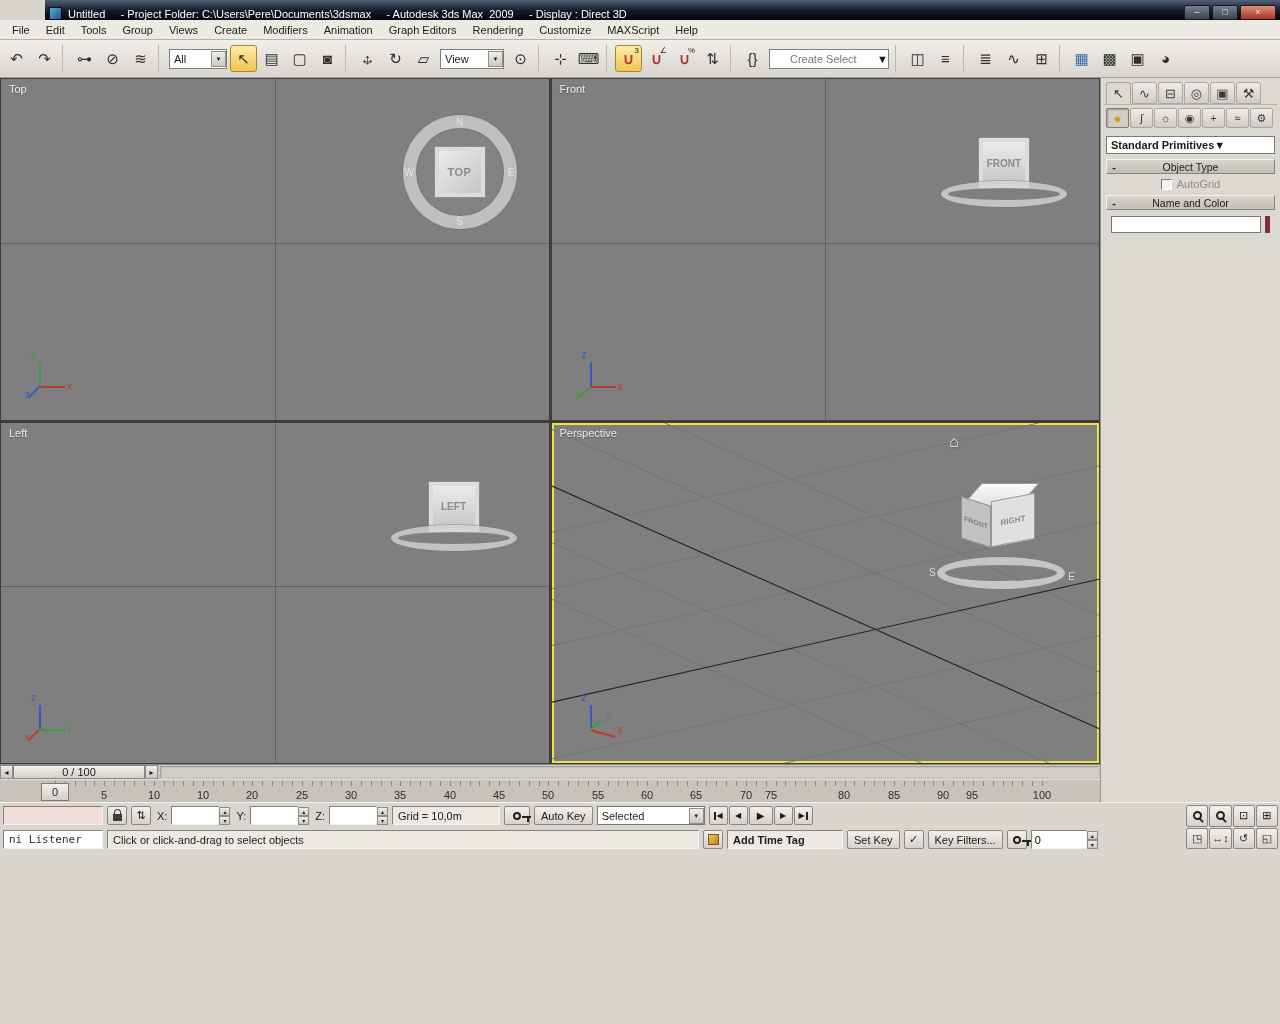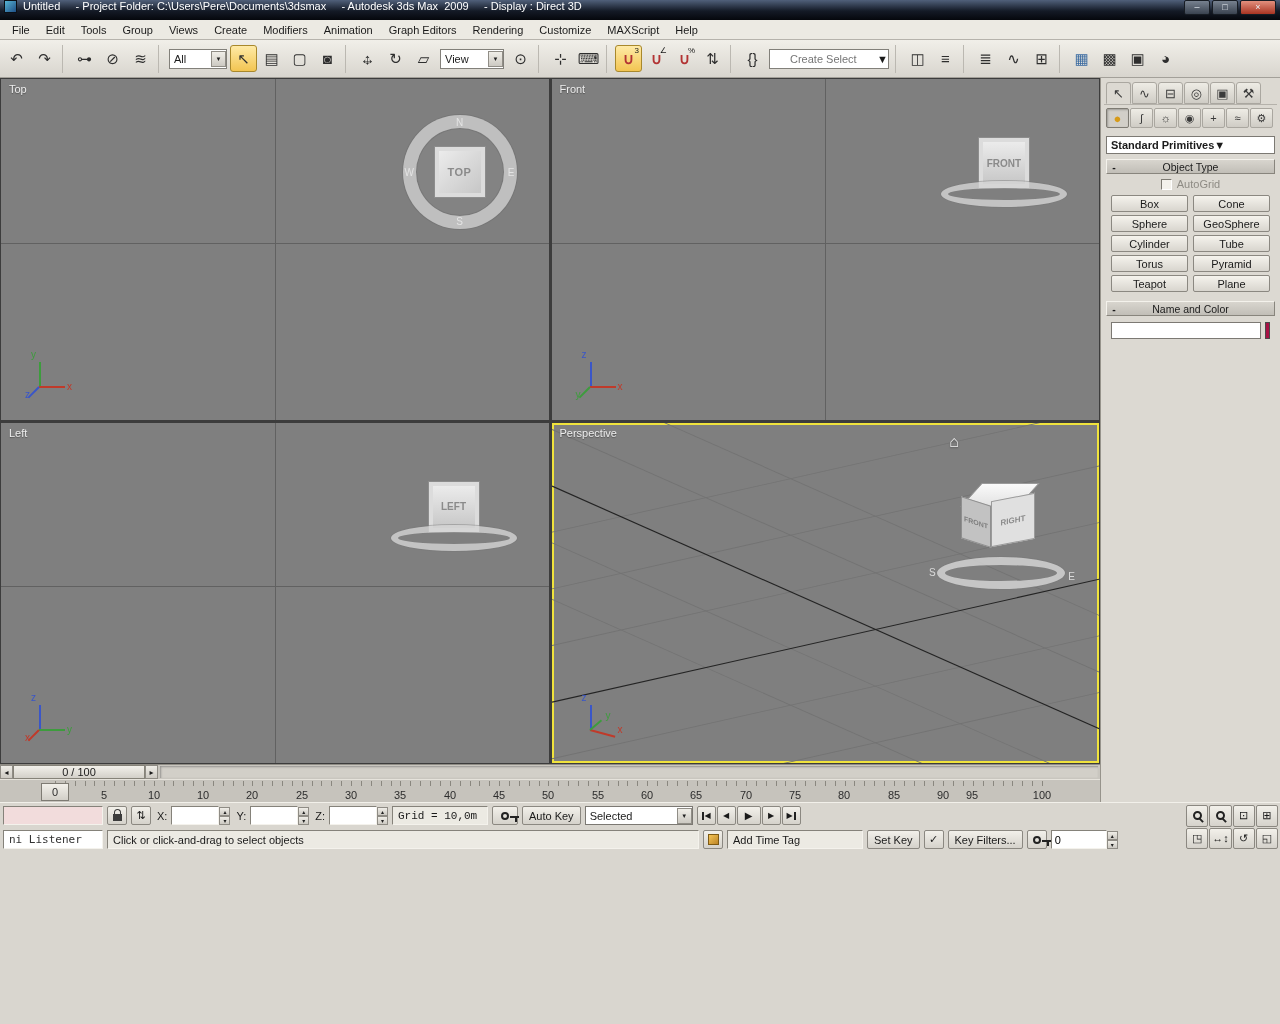--- a/index.html
+++ b/index.html
@@ -5,21 +5,21 @@
   * { box-sizing: border-box; }
   html,body { margin:0; padding:0; }
   body {
     width:1280px; height:1024px; overflow:hidden;
     font-family:"Liberation Sans", sans-serif; font-size:11px; color:#1a1a1a;
     background:#d9d6cf;
   }
 
   
   .titlebar { height:20px; background:linear-gradient(#50607a 0%, #141a26 55%, #05070c 100%);
-    color:#fff; display:flex; align-items:flex-start; padding:0 4px; gap:6px; }
+    color:#fff; display:flex; align-items:flex-end; padding:0 4px; gap:6px;margin-left:45px; }
   .app-icon { width:13px; height:13px; background:linear-gradient(135deg,#57b4d4,#1f4f86); border:1px solid #0a0f16; }
   .title-text { white-space:pre; overflow:hidden; font-size:11px; }
   .win-btns { margin-left:auto; display:flex; gap:2px; }
   .win-btn { width:26px; height:15px; display:flex; align-items:center; justify-content:center;
     background:linear-gradient(#77818f,#3a4350); border:1px solid #171c23; color:#e8edf3;
     font-size:9px; border-radius:2px; line-height:1; }
   .win-btn.close { width:36px; background:linear-gradient(#e2907e,#a93422); }
 
   
   .menubar { height:20px; background:#eceae3; border-bottom:1px solid #b6b3ac;
@@ -165,22 +165,22 @@
   
   .statusbar { height:49px; background:#d9d6cf; border-top:1px solid #f2f0ea; position:relative;
     padding-right:96px; }
   .srow { height:24px; display:flex; align-items:center; gap:4px; padding:1px 3px 0; }
   .sfield { height:19px; border:1px solid; border-color:#85827a #f4f2ec #f4f2ec #85827a;
     background:#eceae3; display:flex; align-items:center; padding:0 5px; overflow:hidden; white-space:nowrap; }
   .macro { width:100px; background:#f2dcdc; }
   .listener { width:100px; background:#fff; font-family:"DejaVu Sans Mono", monospace; color:#333; }
   .none-sel { width:318px; }
   .prompt-f { width:592px; }
-  .grid-f { width:96px;font-family:Liberation Mono, monospace; }
-  .timetag-f { width:136px; }
+  .grid-f { width:108px; }
+  .timetag-f { width:116px;font-weight:bold; }
   .sbtn { height:19px; background:linear-gradient(#f2f0ea,#d5d2cb); border:1px solid #8b8881;
     border-radius:2px; display:flex; align-items:center; justify-content:center; padding:0 6px; }
   .sicon { width:20px; padding:0; }
   .co-label { margin-left:2px; }
   .co-wrap { display:flex; align-items:center; }
   .co-input { width:48px; height:19px; border:1px solid; border-color:#85827a #f4f2ec #f4f2ec #85827a;
     background:#fff; font:inherit; padding:0 3px; }
   .spin { display:flex; flex-direction:column; width:11px; }
   .spin i { font-style:normal; height:9px; font-size:6px; line-height:8px; text-align:center;
     background:linear-gradient(#efede7,#ccc9c2); border:1px solid #8f8c85; color:#222; }
@@ -473,21 +473,21 @@
       <span class="tick-label" style="left:302px">25</span>
       <span class="tick-label" style="left:351px">30</span>
       <span class="tick-label" style="left:400px">35</span>
       <span class="tick-label" style="left:450px">40</span>
       <span class="tick-label" style="left:499px">45</span>
       <span class="tick-label" style="left:548px">50</span>
       <span class="tick-label" style="left:598px">55</span>
       <span class="tick-label" style="left:647px">60</span>
       <span class="tick-label" style="left:696px">65</span>
       <span class="tick-label" style="left:746px">70</span>
-      <span class="tick-label" style="left:795px">75</span>
+      <span class="tick-label" style="left:771px">75</span>
       <span class="tick-label" style="left:844px">80</span>
       <span class="tick-label" style="left:894px">85</span>
       <span class="tick-label" style="left:943px">90</span>
       <span class="tick-label" style="left:972px">95</span>
       <span class="tick-label" style="left:1042px">100</span>
     </div>
   </div>
 
   <div class="cmd-panel">
     <div class="tabs1">
@@ -537,32 +537,20 @@
       <span>Standard Primitives</span>
       <span class="dd-arrow">▼</span>
     </div>
     <div class="rollout-header">
       <span class="minus">-</span>
       <span class="rtitle">Object Type</span>
     </div>
     <div class="autogrid">
       <span class="checkbox"></span>
       <span>AutoGrid</span>
-    </div>
-    <div class="btn-grid">
-      <div class="cmd-btn">Box</div>
-      <div class="cmd-btn">Cone</div>
-      <div class="cmd-btn">Sphere</div>
-      <div class="cmd-btn">GeoSphere</div>
-      <div class="cmd-btn">Cylinder</div>
-      <div class="cmd-btn">Tube</div>
-      <div class="cmd-btn">Torus</div>
-      <div class="cmd-btn">Pyramid</div>
-      <div class="cmd-btn">Teapot</div>
-      <div class="cmd-btn">Plane</div>
     </div>
     <div class="rollout-header">
       <span class="minus">-</span>
       <span class="rtitle">Name and Color</span>
     </div>
     <div class="name-row">
       <input class="name-input" value="" style="">
       <span class="swatch" style="background-color:#a81245"></span>
     </div>
   </div>

